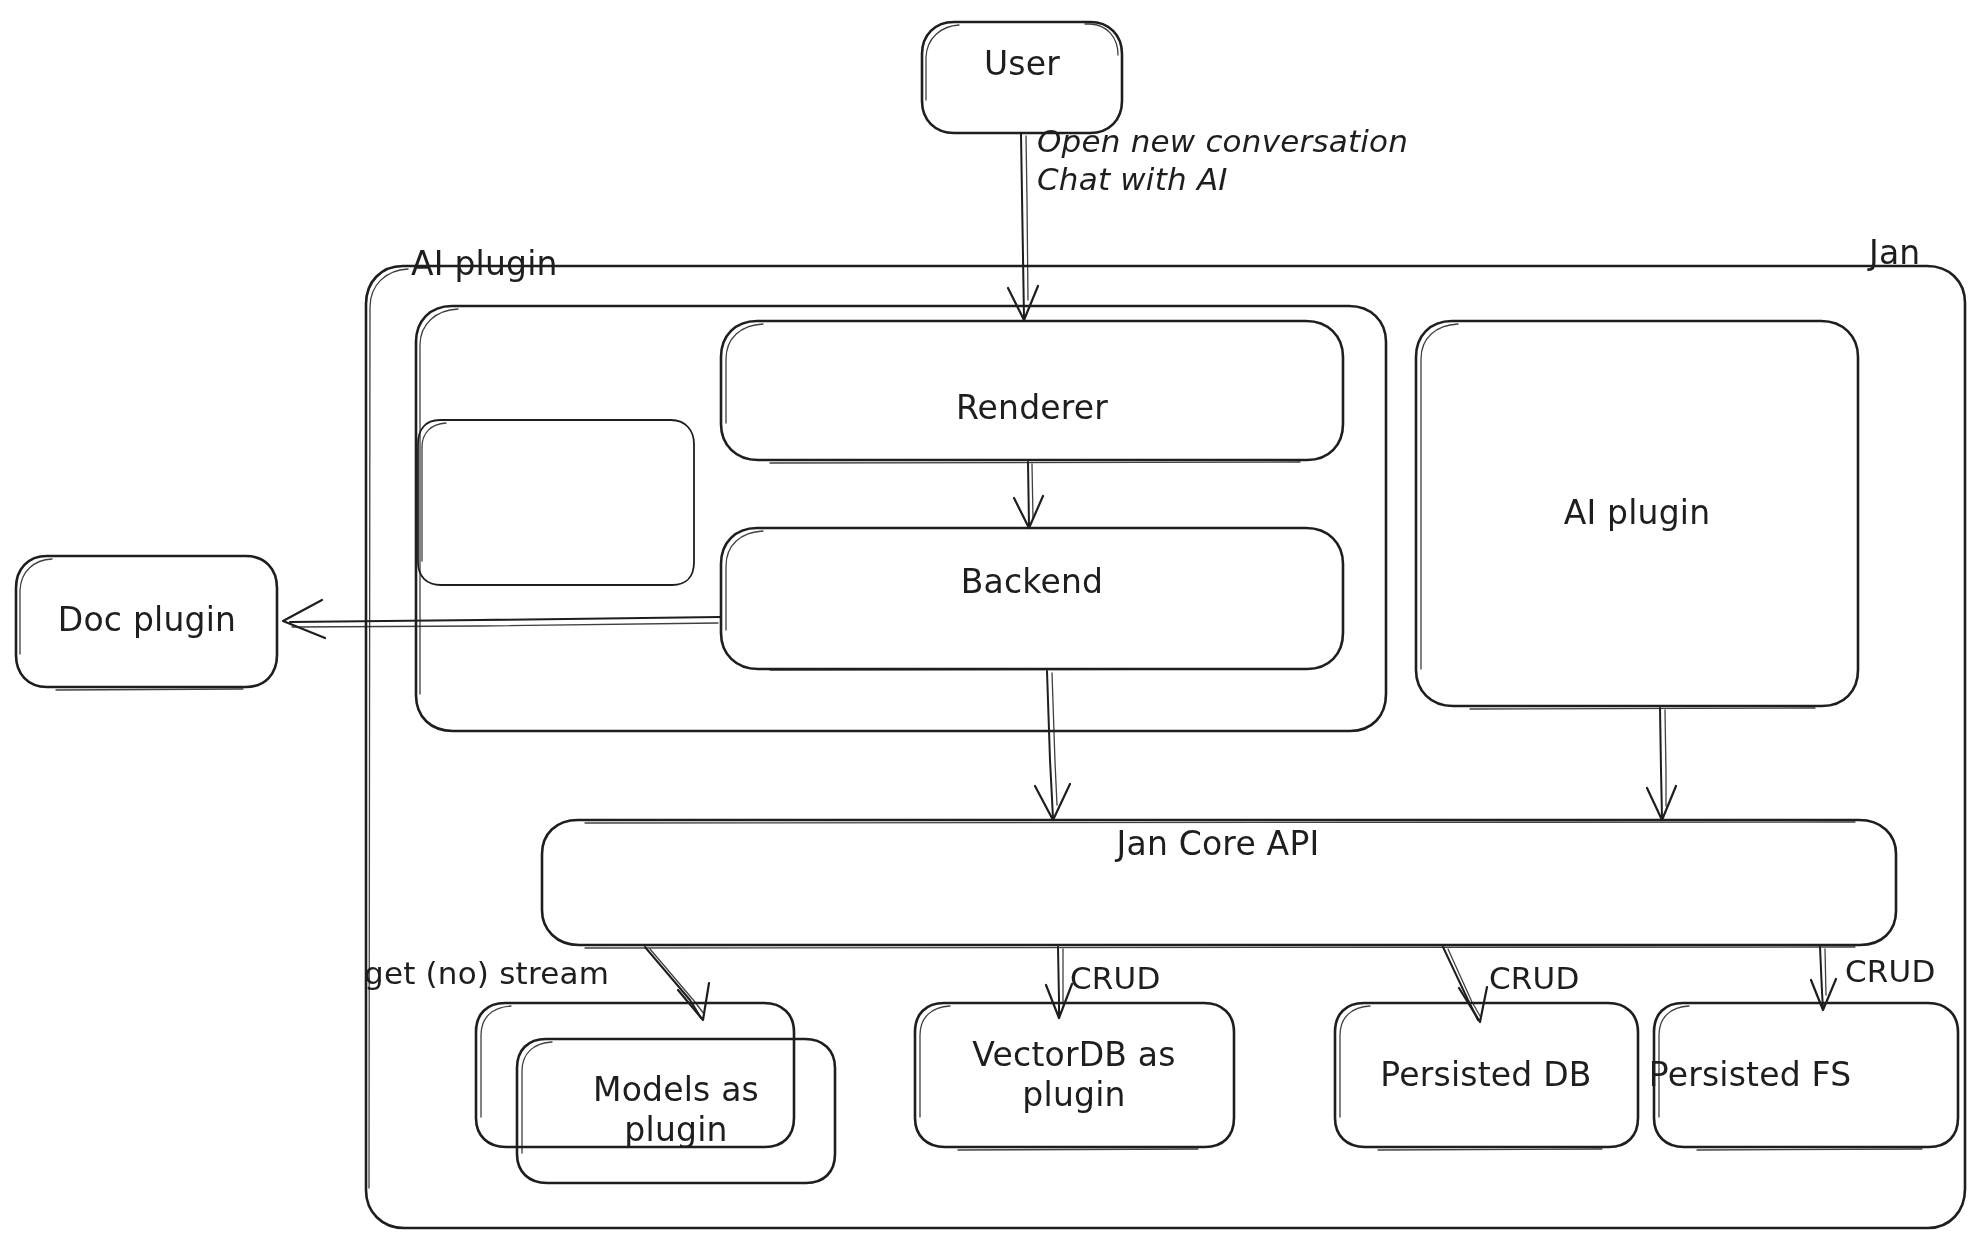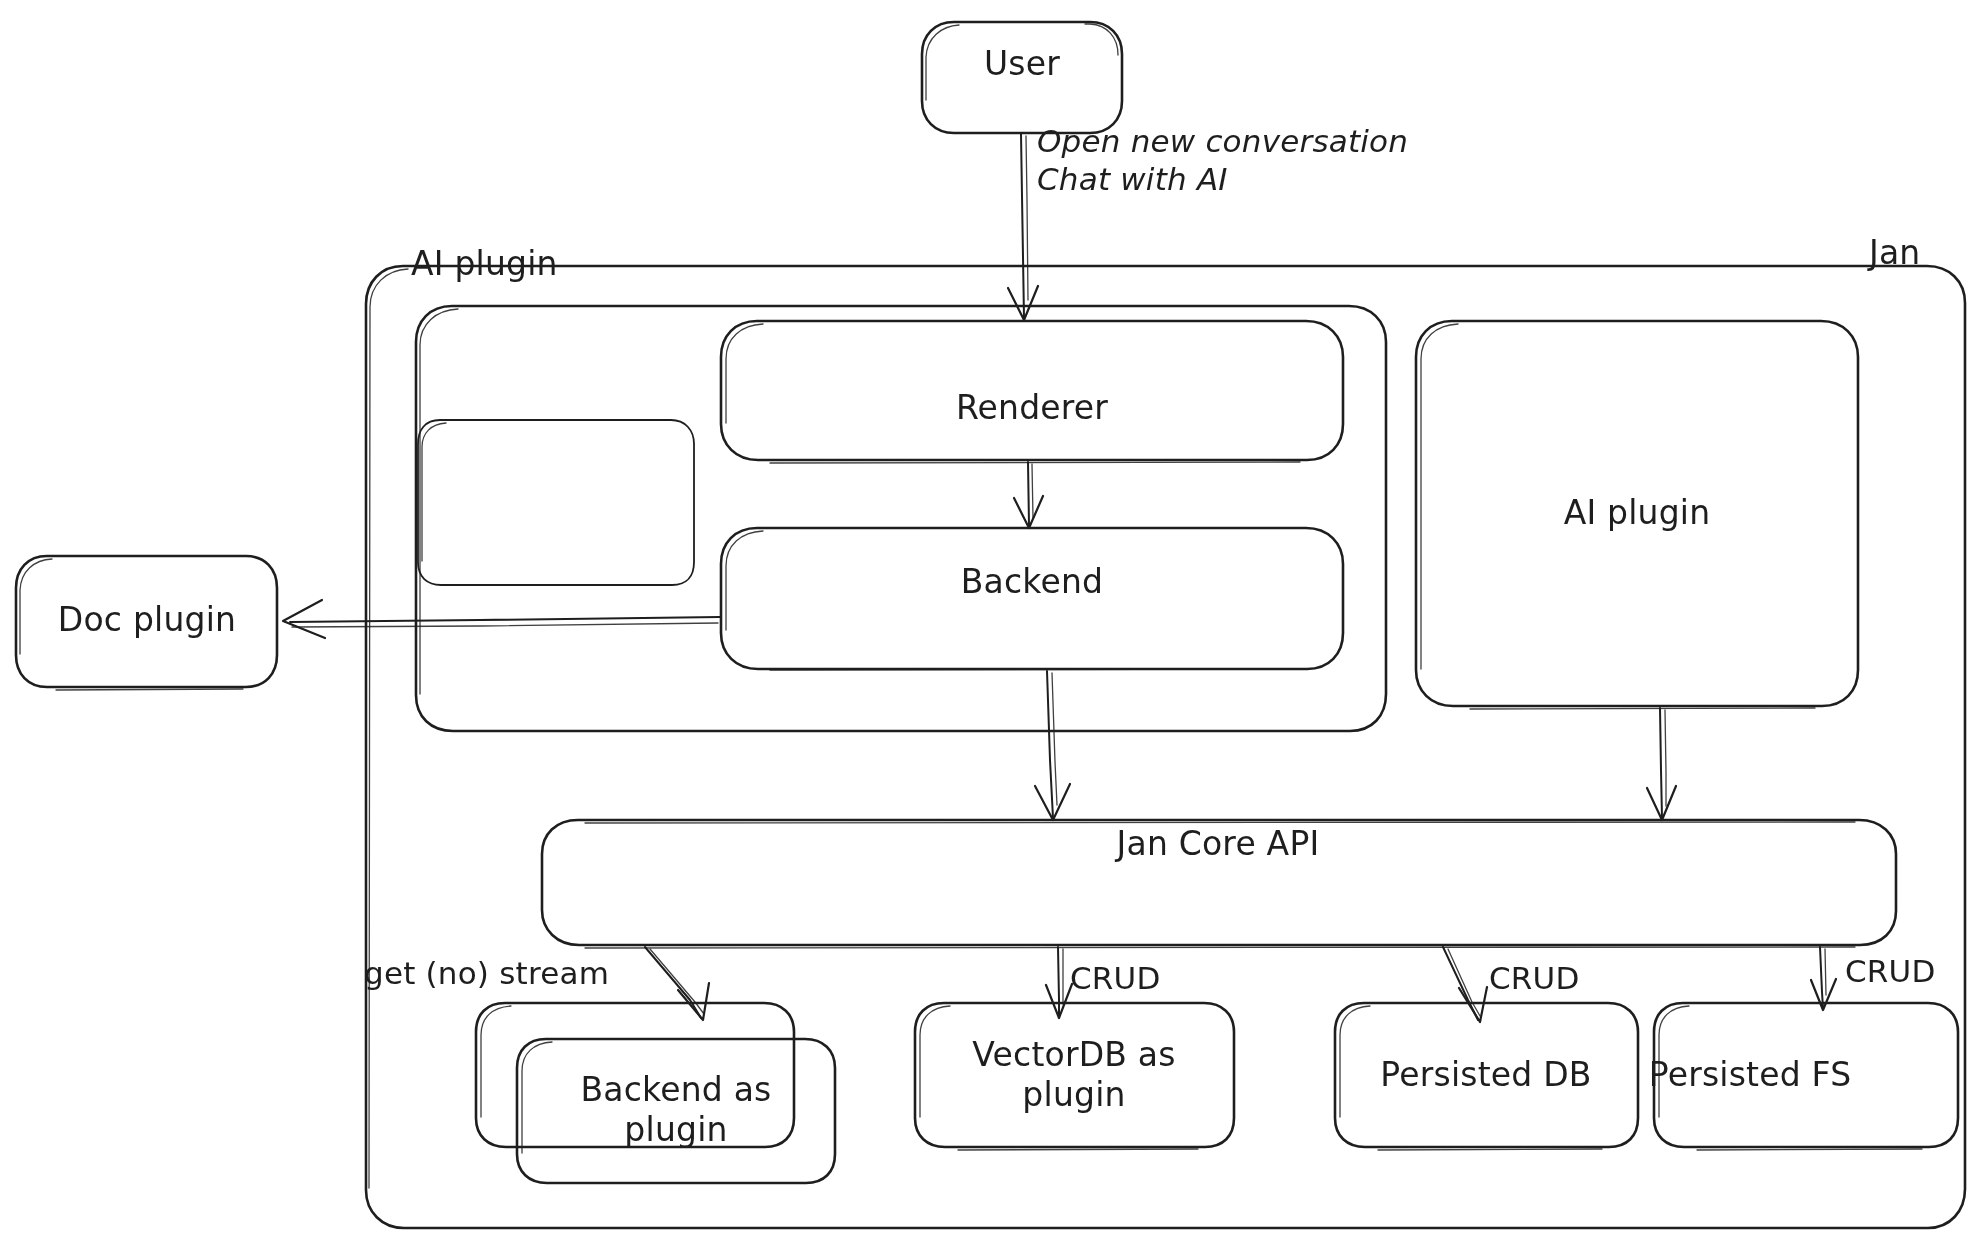--- a/index.html
+++ b/index.html
@@ -383,21 +383,21 @@
   <div class="lbl lbl-node lbl-center" style="left:1218px; top:844px;">Jan Core API</div>
 
   <div class="lbl lbl-edge" style="left:364px; top:955px;">get (no) stream</div>
 
   <div class="lbl lbl-edge" style="left:1070px; top:960px;">CRUD</div>
 
   <div class="lbl lbl-edge" style="left:1489px; top:960px;">CRUD</div>
 
   <div class="lbl lbl-edge" style="left:1845px; top:953px;">CRUD</div>
 
-  <div class="lbl lbl-node lbl-center" style="left:676px; top:1110px;">Backend as
+  <div class="lbl lbl-node lbl-center" style="left:676px; top:1110px;">Models as
 plugin</div>
 
   <div class="lbl lbl-node lbl-center" style="left:1074px; top:1075px;">VectorDB as
 plugin</div>
 
   <div class="lbl lbl-node lbl-center" style="left:1486px; top:1075px;">Persisted DB</div>
 
   <div class="lbl lbl-node lbl-center" style="left:1750px; top:1075px;">Persisted FS</div>
 
 </div>

